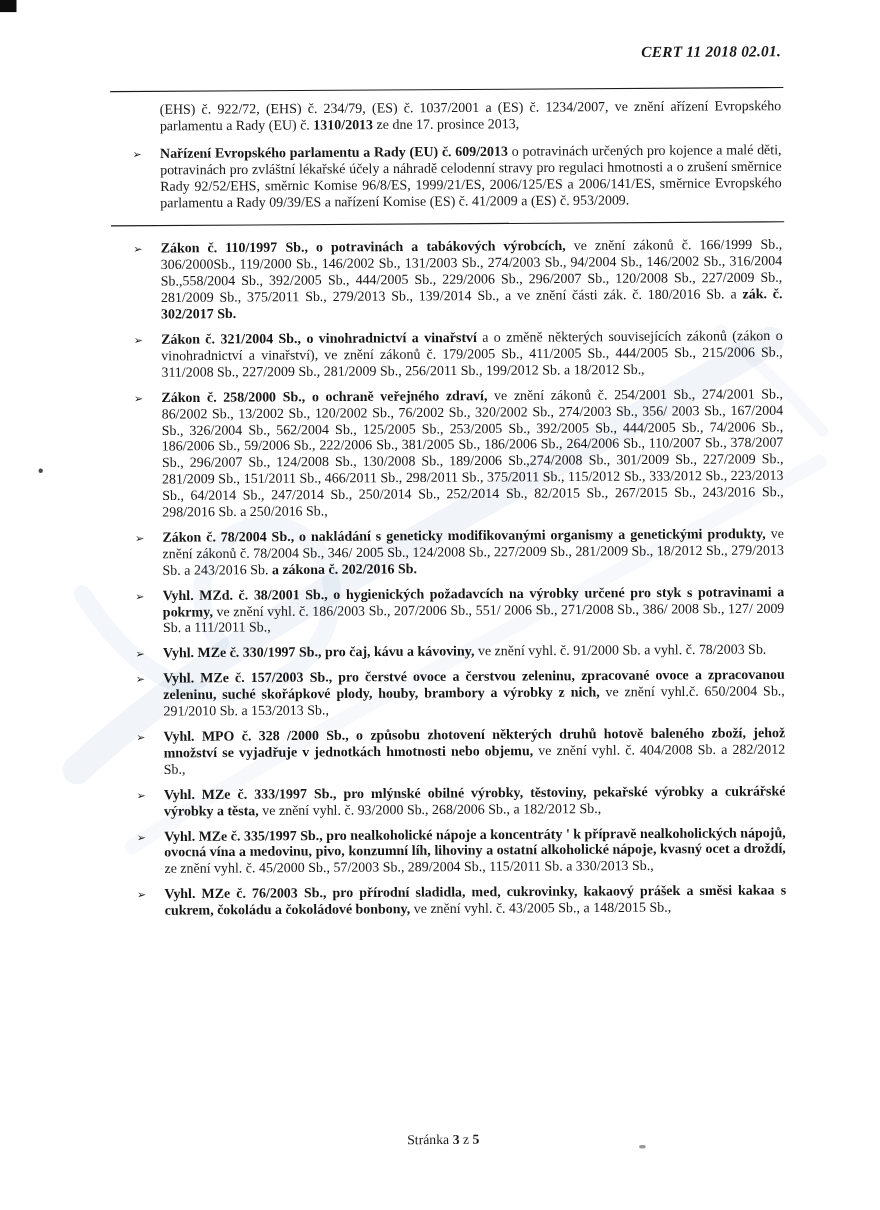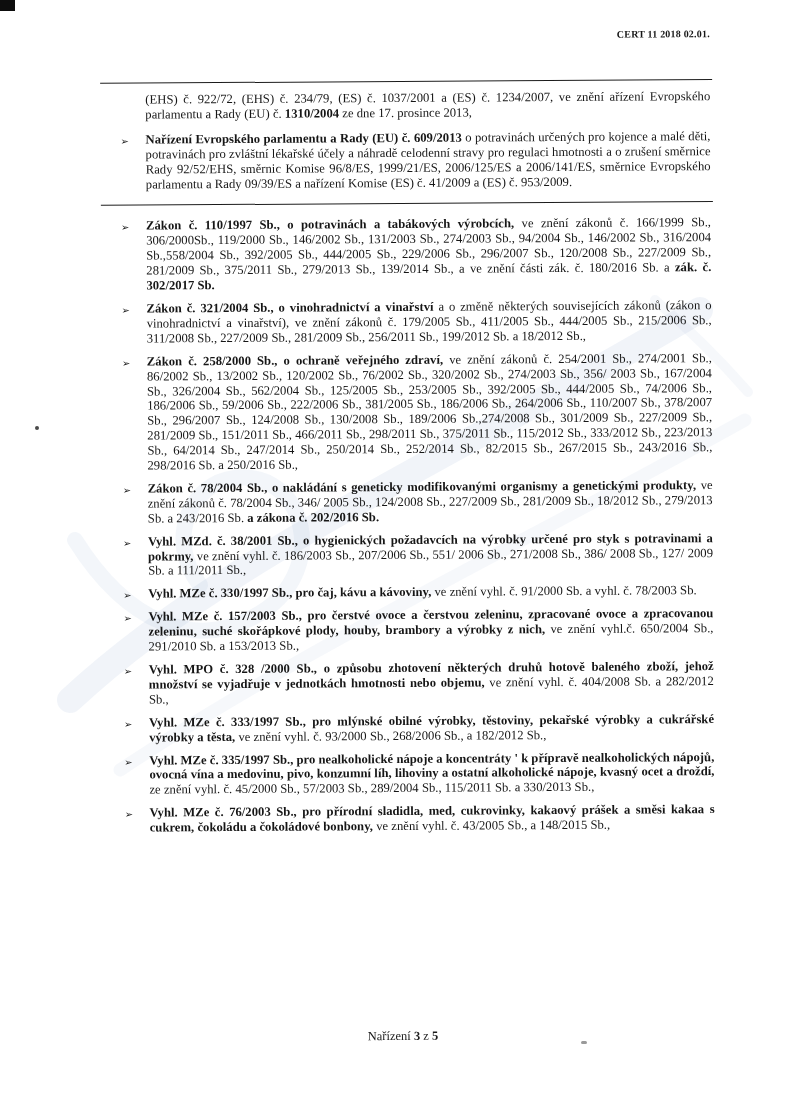--- a/index.html
+++ b/index.html
@@ -12,22 +12,22 @@
     font-family: "Liberation Serif", serif;
     color: #161616;
   }
   .watermark { position: absolute; left: 0; top: 0; z-index: 0; pointer-events: none; }
   .scan-tilt {
     position: absolute; inset: 0; z-index: 1;
     transform: rotate(-0.35deg);
     transform-origin: 50% 50%;
   }
   .header-code {
-    position: absolute; top: 30px; right: 87px;
-    font-size: 10px; font-weight: bold;
+    position: absolute; top: 42px; right: 87px;
+    font-size: 14px; font-style: italic; font-weight: bold;
     letter-spacing: 0.2px;
   }
   .rule-top {
     position: absolute; top: 81px; left: 103px; width: 612px;
     border: none; border-top: 1.6px solid #1c1c1c; margin: 0;
   }
   .content {
     position: absolute; top: 91px; left: 148px; width: 565px;
     font-size: 12.7px; line-height: 14.9px;
     text-align: justify;
@@ -66,21 +66,21 @@
   </g>
 </svg>
 
 <div class="scan-tilt">
 
   <div class="header-code">CERT 11 2018 02.01.</div>
 
   <hr class="rule-top">
 
   <div class="content">
-    <p class="intro"><span>(EHS) č. 922/72, (EHS) č. 234/79, (ES) č. 1037/2001 a (ES) č. 1234/2007, ve znění ařízení Evropského parlamentu a Rady (EU) č. </span><b>1310/2004</b><span> ze dne 17. prosince 2013,</span></p>
+    <p class="intro"><span>(EHS) č. 922/72, (EHS) č. 234/79, (ES) č. 1037/2001 a (ES) č. 1234/2007, ve znění ařízení Evropského parlamentu a Rady (EU) č. </span><b>1310/2013</b><span> ze dne 17. prosince 2013,</span></p>
 
     <ul class="law-list">
         <li class="law-item"><span class="marker">➢</span><span class="item-text"><b>Nařízení Evropského parlamentu a Rady (EU) č. 609/2013</b><span> o potravinách určených pro kojence a malé děti, potravinách pro zvláštní lékařské účely a náhradě celodenní stravy pro regulaci hmotnosti a o zrušení směrnice Rady 92/52/EHS, směrnic Komise 96/8/ES, 1999/21/ES, 2006/125/ES a 2006/141/ES, směrnice Evropského parlamentu a Rady 09/39/ES a nařízení Komise (ES) č. 41/2009 a (ES) č. 953/2009.</span></span></li>
       </ul>
 
     <hr class="rule-mid">
 
     <ul class="law-list">
         <li class="law-item"><span class="marker">➢</span><span class="item-text"><b>Zákon č. 110/1997 Sb., o potravinách a tabákových výrobcích,</b><span> ve znění zákonů č. 166/1999 Sb., 306/2000Sb., 119/2000 Sb., 146/2002 Sb., 131/2003 Sb., 274/2003 Sb., 94/2004 Sb., 146/2002 Sb., 316/2004 Sb.,558/2004 Sb., 392/2005 Sb., 444/2005 Sb., 229/2006 Sb., 296/2007 Sb., 120/2008 Sb., 227/2009 Sb., 281/2009 Sb., 375/2011 Sb., 279/2013 Sb., 139/2014 Sb., a ve znění části zák. č. 180/2016 Sb. a </span><b>zák. č. 302/2017 Sb.</b></span></li>
         <li class="law-item"><span class="marker">➢</span><span class="item-text"><b>Zákon č. 321/2004 Sb., o vinohradnictví a vinařství</b><span> a o změně některých souvisejících zákonů (zákon o vinohradnictví a vinařství), ve znění zákonů č. 179/2005 Sb., 411/2005 Sb., 444/2005 Sb., 215/2006 Sb., 311/2008 Sb., 227/2009 Sb., 281/2009 Sb., 256/2011 Sb., 199/2012 Sb. a 18/2012 Sb.,</span></span></li>
@@ -89,19 +89,19 @@
         <li class="law-item"><span class="marker">➢</span><span class="item-text"><b>Vyhl. MZd. č. 38/2001 Sb., o hygienických požadavcích na výrobky určené pro styk s potravinami a pokrmy,</b><span> ve znění vyhl. č. 186/2003 Sb., 207/2006 Sb., 551/ 2006 Sb., 271/2008 Sb., 386/ 2008 Sb., 127/ 2009 Sb. a 111/2011 Sb.,</span></span></li>
         <li class="law-item"><span class="marker">➢</span><span class="item-text"><b>Vyhl. MZe č. 330/1997 Sb., pro čaj, kávu a kávoviny,</b><span> ve znění vyhl. č. 91/2000 Sb. a vyhl. č. 78/2003 Sb.</span></span></li>
         <li class="law-item"><span class="marker">➢</span><span class="item-text"><b>Vyhl. MZe č. 157/2003 Sb., pro čerstvé ovoce a čerstvou zeleninu, zpracované ovoce a zpracovanou zeleninu, suché skořápkové plody, houby, brambory a výrobky z nich,</b><span> ve znění vyhl.č. 650/2004 Sb., 291/2010 Sb. a 153/2013 Sb.,</span></span></li>
         <li class="law-item"><span class="marker">➢</span><span class="item-text"><b>Vyhl. MPO č. 328 /2000 Sb., o způsobu zhotovení některých druhů hotově baleného zboží, jehož množství se vyjadřuje v jednotkách hmotnosti nebo objemu,</b><span> ve znění vyhl. č. 404/2008 Sb. a 282/2012 Sb.,</span></span></li>
         <li class="law-item"><span class="marker">➢</span><span class="item-text"><b>Vyhl. MZe č. 333/1997 Sb., pro mlýnské obilné výrobky, těstoviny, pekařské výrobky a cukrářské výrobky a těsta,</b><span> ve znění vyhl. č. 93/2000 Sb., 268/2006 Sb., a 182/2012 Sb.,</span></span></li>
         <li class="law-item"><span class="marker">➢</span><span class="item-text"><b>Vyhl. MZe č. 335/1997 Sb., pro nealkoholické nápoje a koncentráty ' k přípravě nealkoholických nápojů, ovocná vína a medovinu, pivo, konzumní líh, lihoviny a ostatní alkoholické nápoje, kvasný ocet a droždí,</b><span> ze znění vyhl. č. 45/2000 Sb., 57/2003 Sb., 289/2004 Sb., 115/2011 Sb. a 330/2013 Sb.,</span></span></li>
         <li class="law-item"><span class="marker">➢</span><span class="item-text"><b>Vyhl. MZe č. 76/2003 Sb., pro přírodní sladidla, med, cukrovinky, kakaový prášek a směsi kakaa s cukrem, čokoládu a čokoládové bonbony,</b><span> ve znění vyhl. č. 43/2005 Sb., a 148/2015 Sb.,</span></span></li>
       </ul>
   </div>
 
-  <div class="footer"><span>Nařízení </span><b>3</b><span> z </span><b>5</b></div>
+  <div class="footer"><span>Stránka </span><b>3</b><span> z </span><b>5</b></div>
 
 </div>
 
 <div class="corner-mark"></div>
 <div class="dot-artifact"></div>
 <div class="footer-dot"></div>
 
 </body></html>

